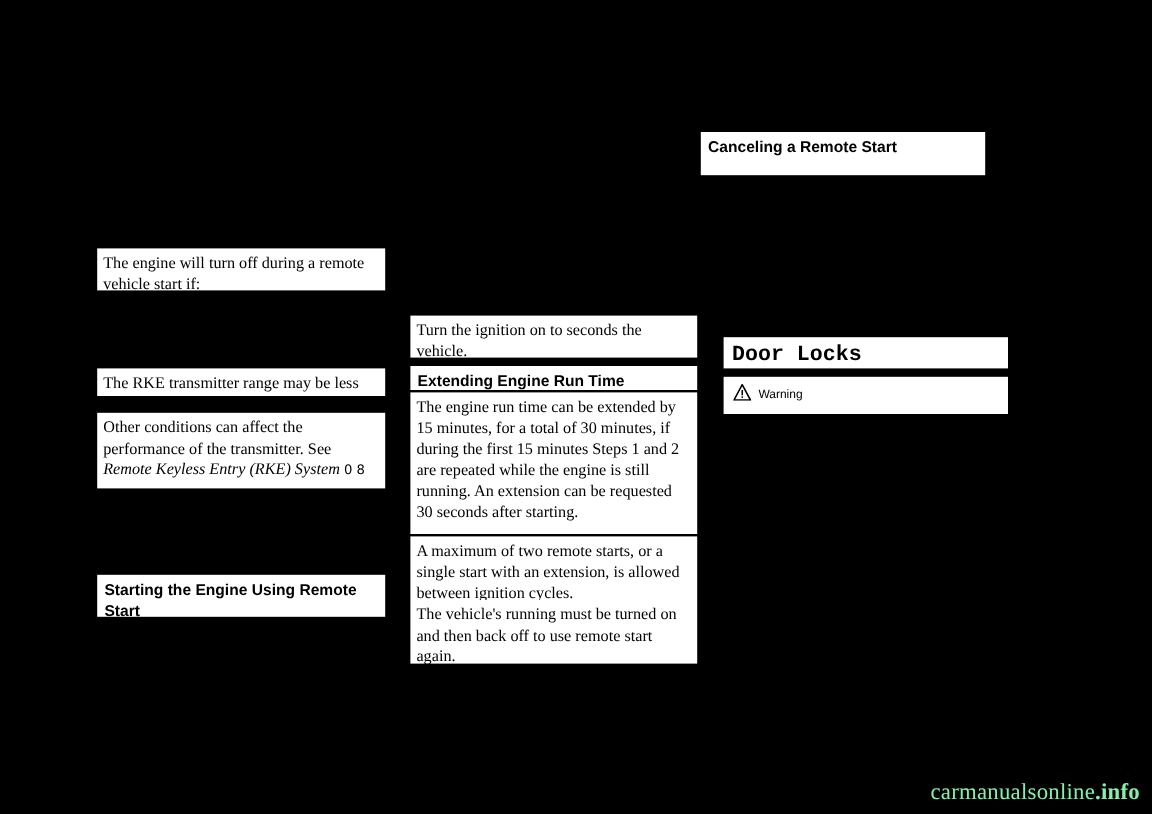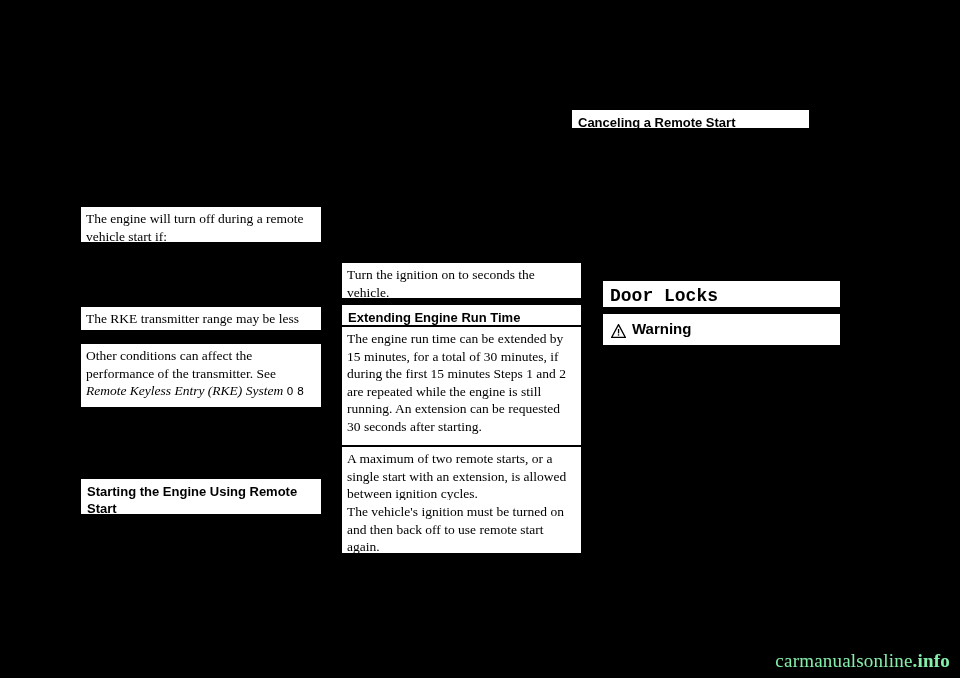--- a/index.html
+++ b/index.html
@@ -47,26 +47,26 @@
   .block.section-title {
     font-family: Liberation Mono, monospace;
     font-weight: bold;
     font-size: 18px;
     line-height: 21px;
     padding: 5px 6px 6px 7px;
   }
 
   .block.warning-box {
     font-family: "Liberation Sans", sans-serif;
-    font-weight: bold;
-    font-size: 15px;
+    font-weight: normal;
+    font-size: 10px;
     line-height: 19px;
     padding: 6px 6px 7px 8px;
     display: flex;
-    align-items: flex-end;
+    align-items: flex-start;
     gap: 6px;
   }
 
   .ital {
     font-style: italic;
   }
 
   .pagemark {
     font-family: "DejaVu Sans", sans-serif;
     font-size: 11px;
@@ -115,23 +115,23 @@
   <div class="block heading" style="left:81px; top:435px; width:240px; height:35px;margin-top:44px;">Starting the Engine Using Remote Start</div>
 
   <div class="block" style="left:342px; top:263px; width:239px; height:35px;">Turn the ignition on to seconds the vehicle.</div>
 
   <div class="block heading" style="left:342px; top:305px; width:239px; height:20px;">Extending Engine Run Time</div>
 
   <div class="block" style="left:342px; top:327px; width:239px; height:118px;">The engine run time can be extended by 15 minutes, for a total of 30 minutes, if during the first 15 minutes Steps 1 and 2 are repeated while the engine is still running. An extension can be requested 30 seconds after starting.</div>
 
   <div class="block" style="left:342px; top:447px; width:239px; height:53px;">A maximum of two remote starts, or a single start with an extension, is allowed between ignition cycles.</div>
 
-  <div class="block" style="left:342px; top:500px; width:239px; height:53px;">The vehicle's ignition must be turned on and then back off to use remote start again.</div>
+  <div class="block" style="left:342px; top:500px; width:239px; height:53px;">The vehicle's running must be turned on and then back off to use remote start again.</div>
 
-  <div class="block heading" style="left:572px; top:110px; width:237px; height:18px;">Canceling a Remote Start</div>
+  <div class="block heading" style="left:584px; top:110px; width:237px; height:36px;">Canceling a Remote Start</div>
 
   <div class="block section-title" style="left:603px; top:281px; width:237px; height:26px;">Door Locks</div>
 
   <div class="block warning-box" style="left:603px; top:314px; width:237px; height:31px;">
     <span class="warn-triangle">
       <svg width="15" height="14" viewBox="0 0 15 14">
         <path d="M7.5 0.6 L14.4 13.4 L0.6 13.4 Z" fill="none" stroke="#000000" stroke-width="1.3"></path>
         <rect x="6.9" y="5" width="1.3" height="4.4" fill="#000000"></rect>
         <rect x="6.9" y="10.3" width="1.3" height="1.3" fill="#000000"></rect>
       </svg>

